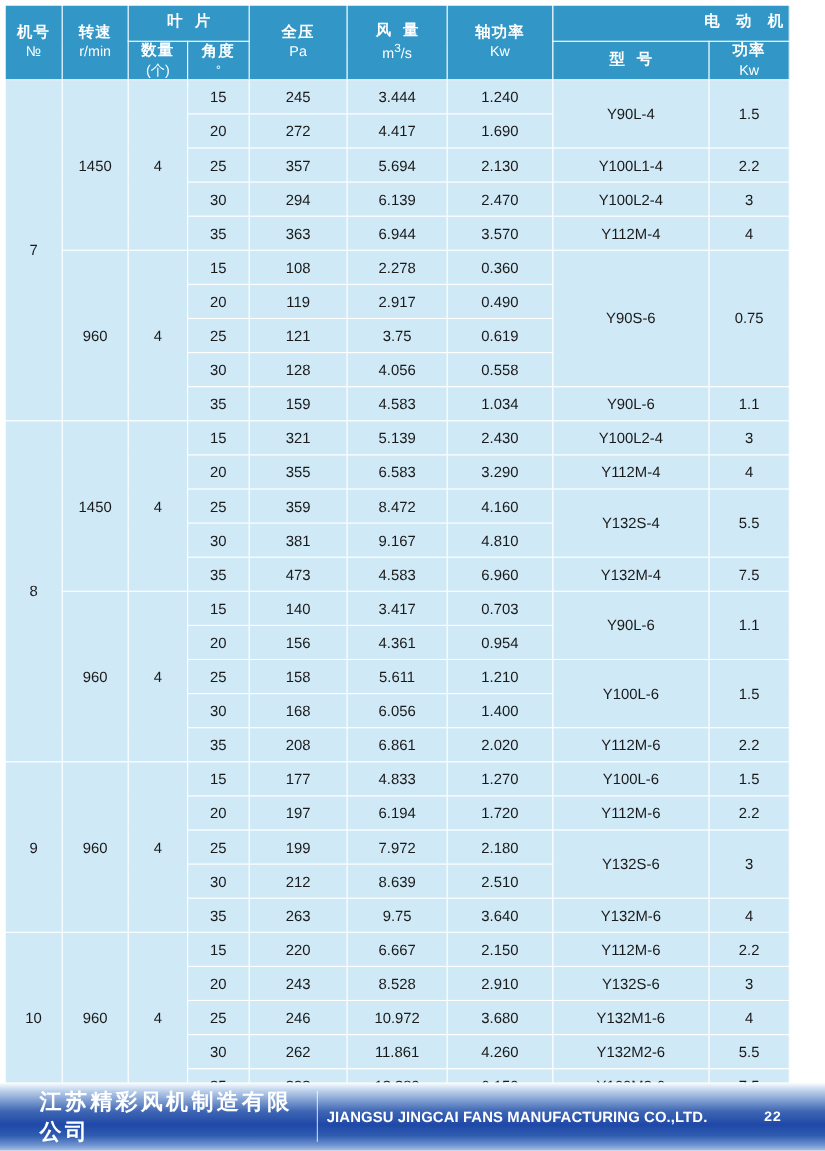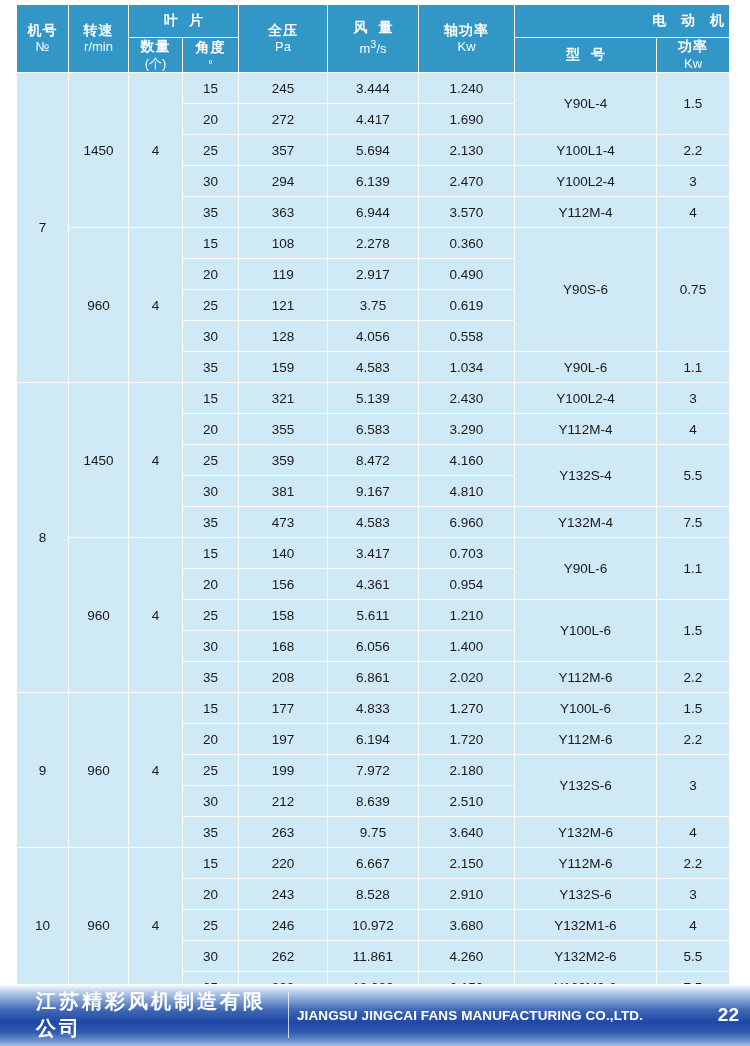--- a/index.html
+++ b/index.html
@@ -10,21 +10,21 @@
     width: 750px;
     height: 1046px;
     background: #ffffff;
     font-family: "Liberation Sans", "DejaVu Sans", sans-serif;
     overflow: hidden;
     position: relative;
   }
 
   #spec-table {
     position: absolute;
-    left: 16px;
+    left: 4px;
     top: 4px;
     width: 713px;
     border-collapse: collapse;
     table-layout: fixed;
   }
 
   #spec-table td, #spec-table th {
     padding: 0;
     margin: 0;
     text-align: center;
@@ -111,24 +111,24 @@
   }
   #footer .en-name {
     font-family: "Liberation Sans", sans-serif;
     font-size: 13.5px;
     font-weight: bold;
     letter-spacing: 0.1px;
     margin-left: 8px;
     flex: 1;
   }
   #footer .page-no {
-    font-family: Liberation Sans, sans-serif;
-    font-size: 19px;
+    font-family: Liberation Mono, monospace;
+    font-size: 13px;
     font-weight: bold;
-    margin-right: 11px;
+    margin-right: 40px;
   }
 </style>
 </head>
 <body>
 
 <table id="spec-table">
   <colgroup>
     <col style="width:52px">
     <col style="width:60px">
     <col style="width:54px">

